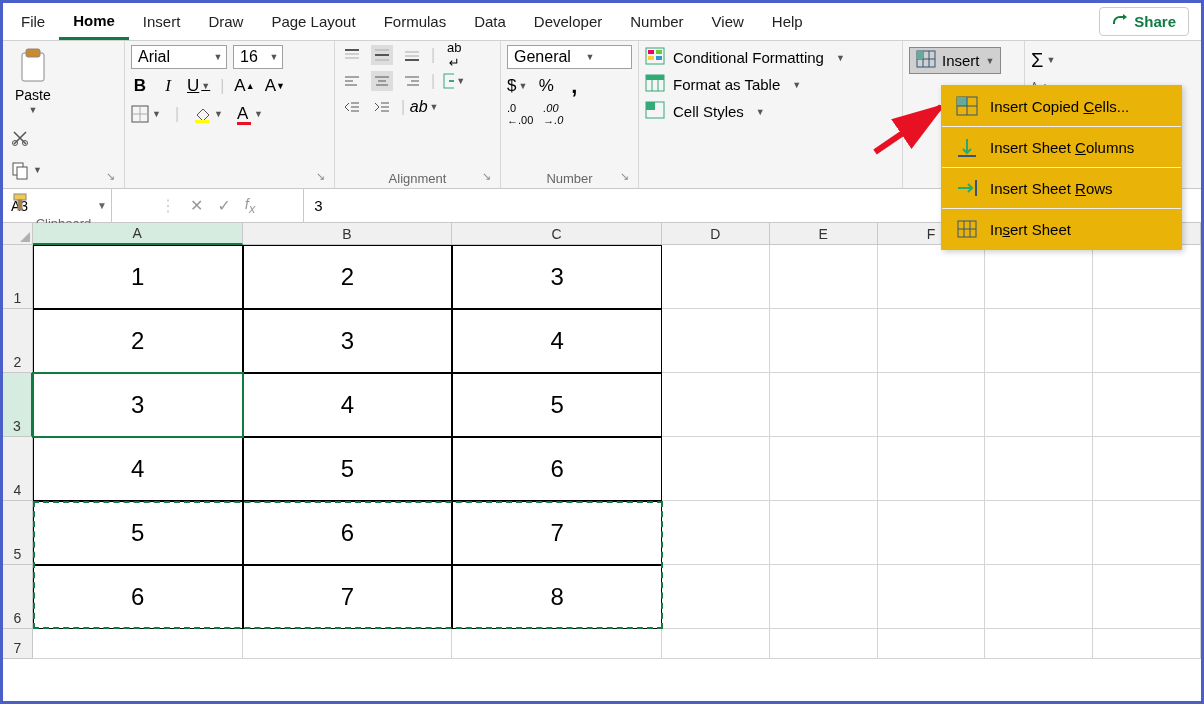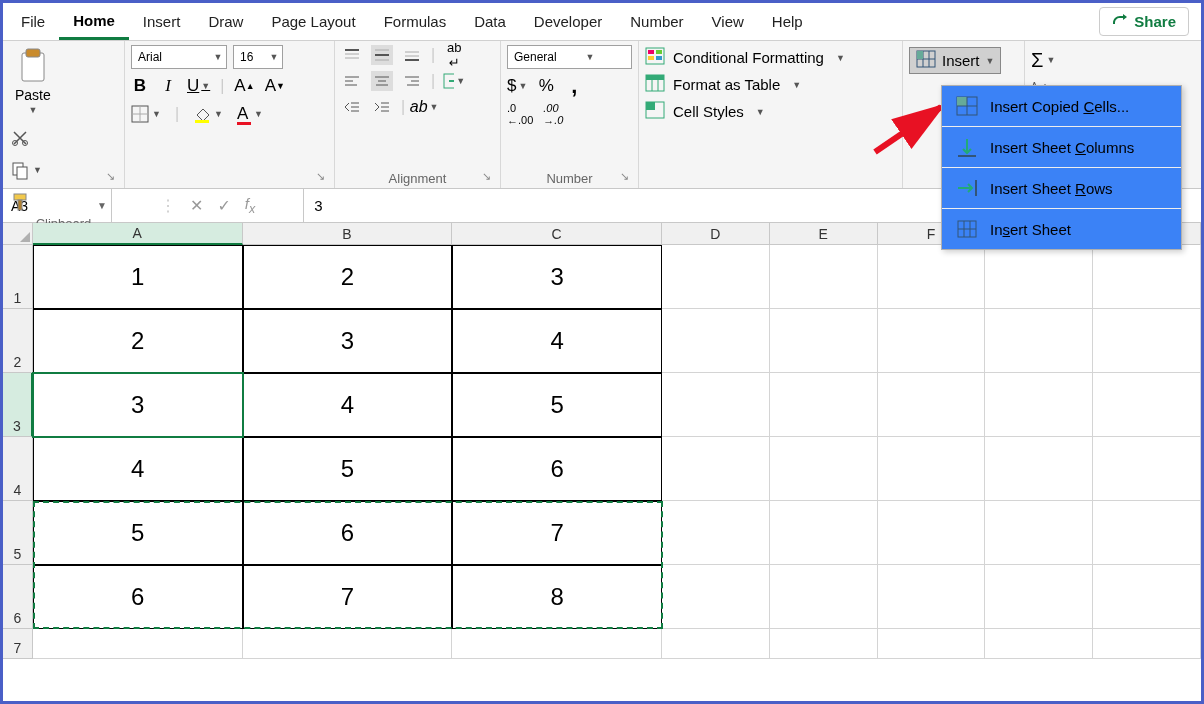--- a/index.html
+++ b/index.html
@@ -23,21 +23,21 @@
 .paste-col { display: flex; flex-direction: column; align-items: center; gap: 2px; padding: 2px 6px; }
 .paste-icon { width: 34px; height: 38px; }
 .clip-col { display: flex; flex-direction: column; gap: 10px; padding-top: 4px; }
 .mini-icon { width: 22px; height: 22px; display: inline-flex; align-items: center; justify-content: center; }
 .mini-row { display: flex; align-items: center; gap: 2px; }
 .chev { font-size: 9px; color: #555; }
 
 
 .font-row { display: flex; gap: 6px; align-items: center; margin-bottom: 6px; }
 .combo { display: flex; align-items: center; background: #fff; border: 1px solid #a0a0a0; height: 24px; }
-.combo input { border: none; outline: none; padding: 0 6px; font-size: 12px; }
+.combo input { border: none; outline: none; padding: 0 6px; font-size: 16px; }
 .combo .dd { width: 16px; text-align: center; font-size: 9px; color: #555; }
 .font-name input { width: 78px; }
 .font-size input { width: 32px; text-align: left; }
 .font-btns { display: flex; gap: 10px; align-items: center; }
 .fbtn { font-size: 17px; display: inline-flex; align-items: center; justify-content: center; min-width: 18px; height: 22px; cursor: pointer; }
 .font-row3 { display: flex; gap: 14px; align-items: center; margin-top: 6px; }
 
 
 .align-body { display: flex; flex-direction: column; gap: 6px; }
 .align-row { display: flex; gap: 8px; align-items: center; }
@@ -54,21 +54,21 @@
 .style-row .chev { margin-left: 4px; }
 
 
 .cells-body { display: flex; gap: 8px; flex-direction: column; align-items: flex-start; padding-top: 2px;}
 .insert-btn { display: flex; align-items: center; gap: 6px; background: #d0d0d0; border: 1px solid #888; padding: 2px 6px; font-size: 15px; cursor: pointer; }
 
 
 .edit-body { display: flex; gap: 8px; align-items: flex-start; padding-top: 4px; }
 
 
-.dropdown-menu { position: absolute; top: 82px; left: 938px; width: 241px; background: #3b82f6; border: 1px solid #b0b0b0; box-shadow: 2px 2px 6px rgba(0,0,0,0.2); z-index: 100; }
+.dropdown-menu { position: absolute; top: 82px; left: 938px; width: 241px; background: #eab308; border: 1px solid #b0b0b0; box-shadow: 2px 2px 6px rgba(0,0,0,0.2); z-index: 100; }
 .dropdown-menu .ditem { display: flex; align-items: center; gap: 12px; padding: 10px 14px; font-size: 15px; cursor: pointer; border-bottom: 1px solid #eee; }
 .dropdown-menu .ditem:last-child { border-bottom: none; }
 .ditem .di-icon { width: 22px; height: 20px; display: inline-flex; }
 .underline-letter { text-decoration: underline; }
 
 
 .arrow-annot { position: absolute; top: 94px; left: 862px; width: 90px; height: 60px; z-index: 90; pointer-events: none; }
 
 
 .formula-bar { display: flex; align-items: center; height: 34px; border-bottom: 1px solid #c8c8c8; background: #fff; gap: 36px; }

